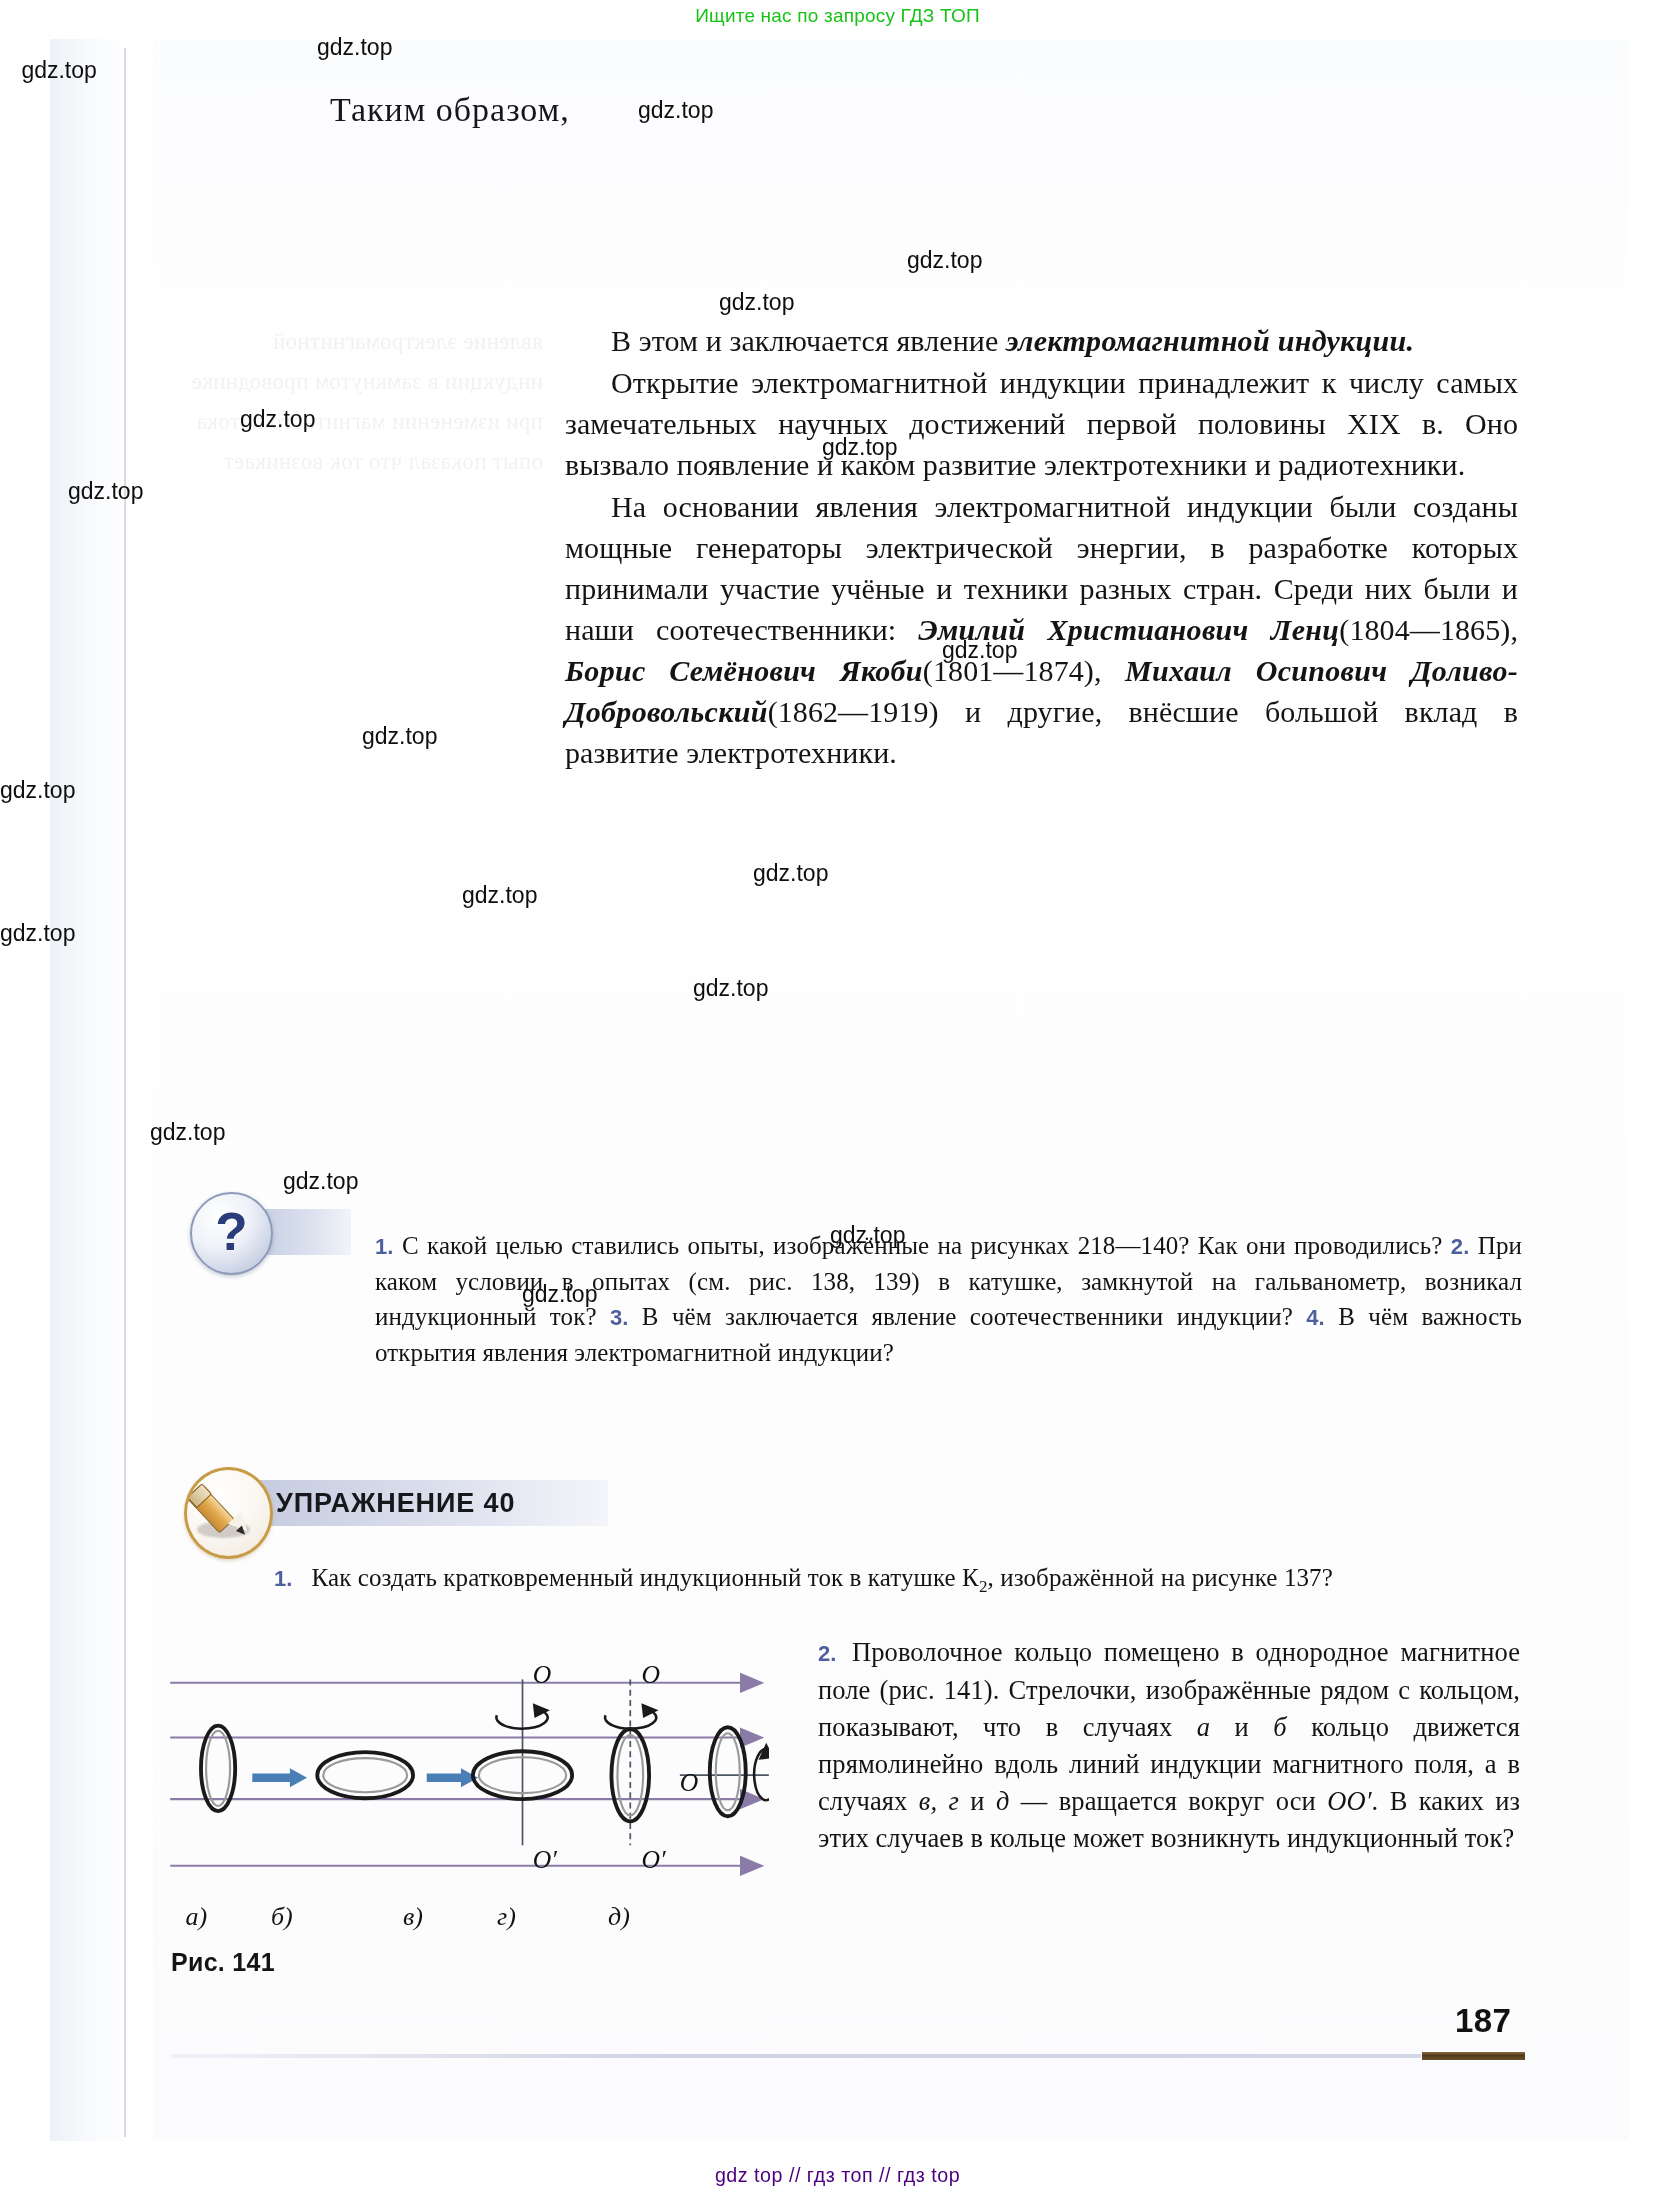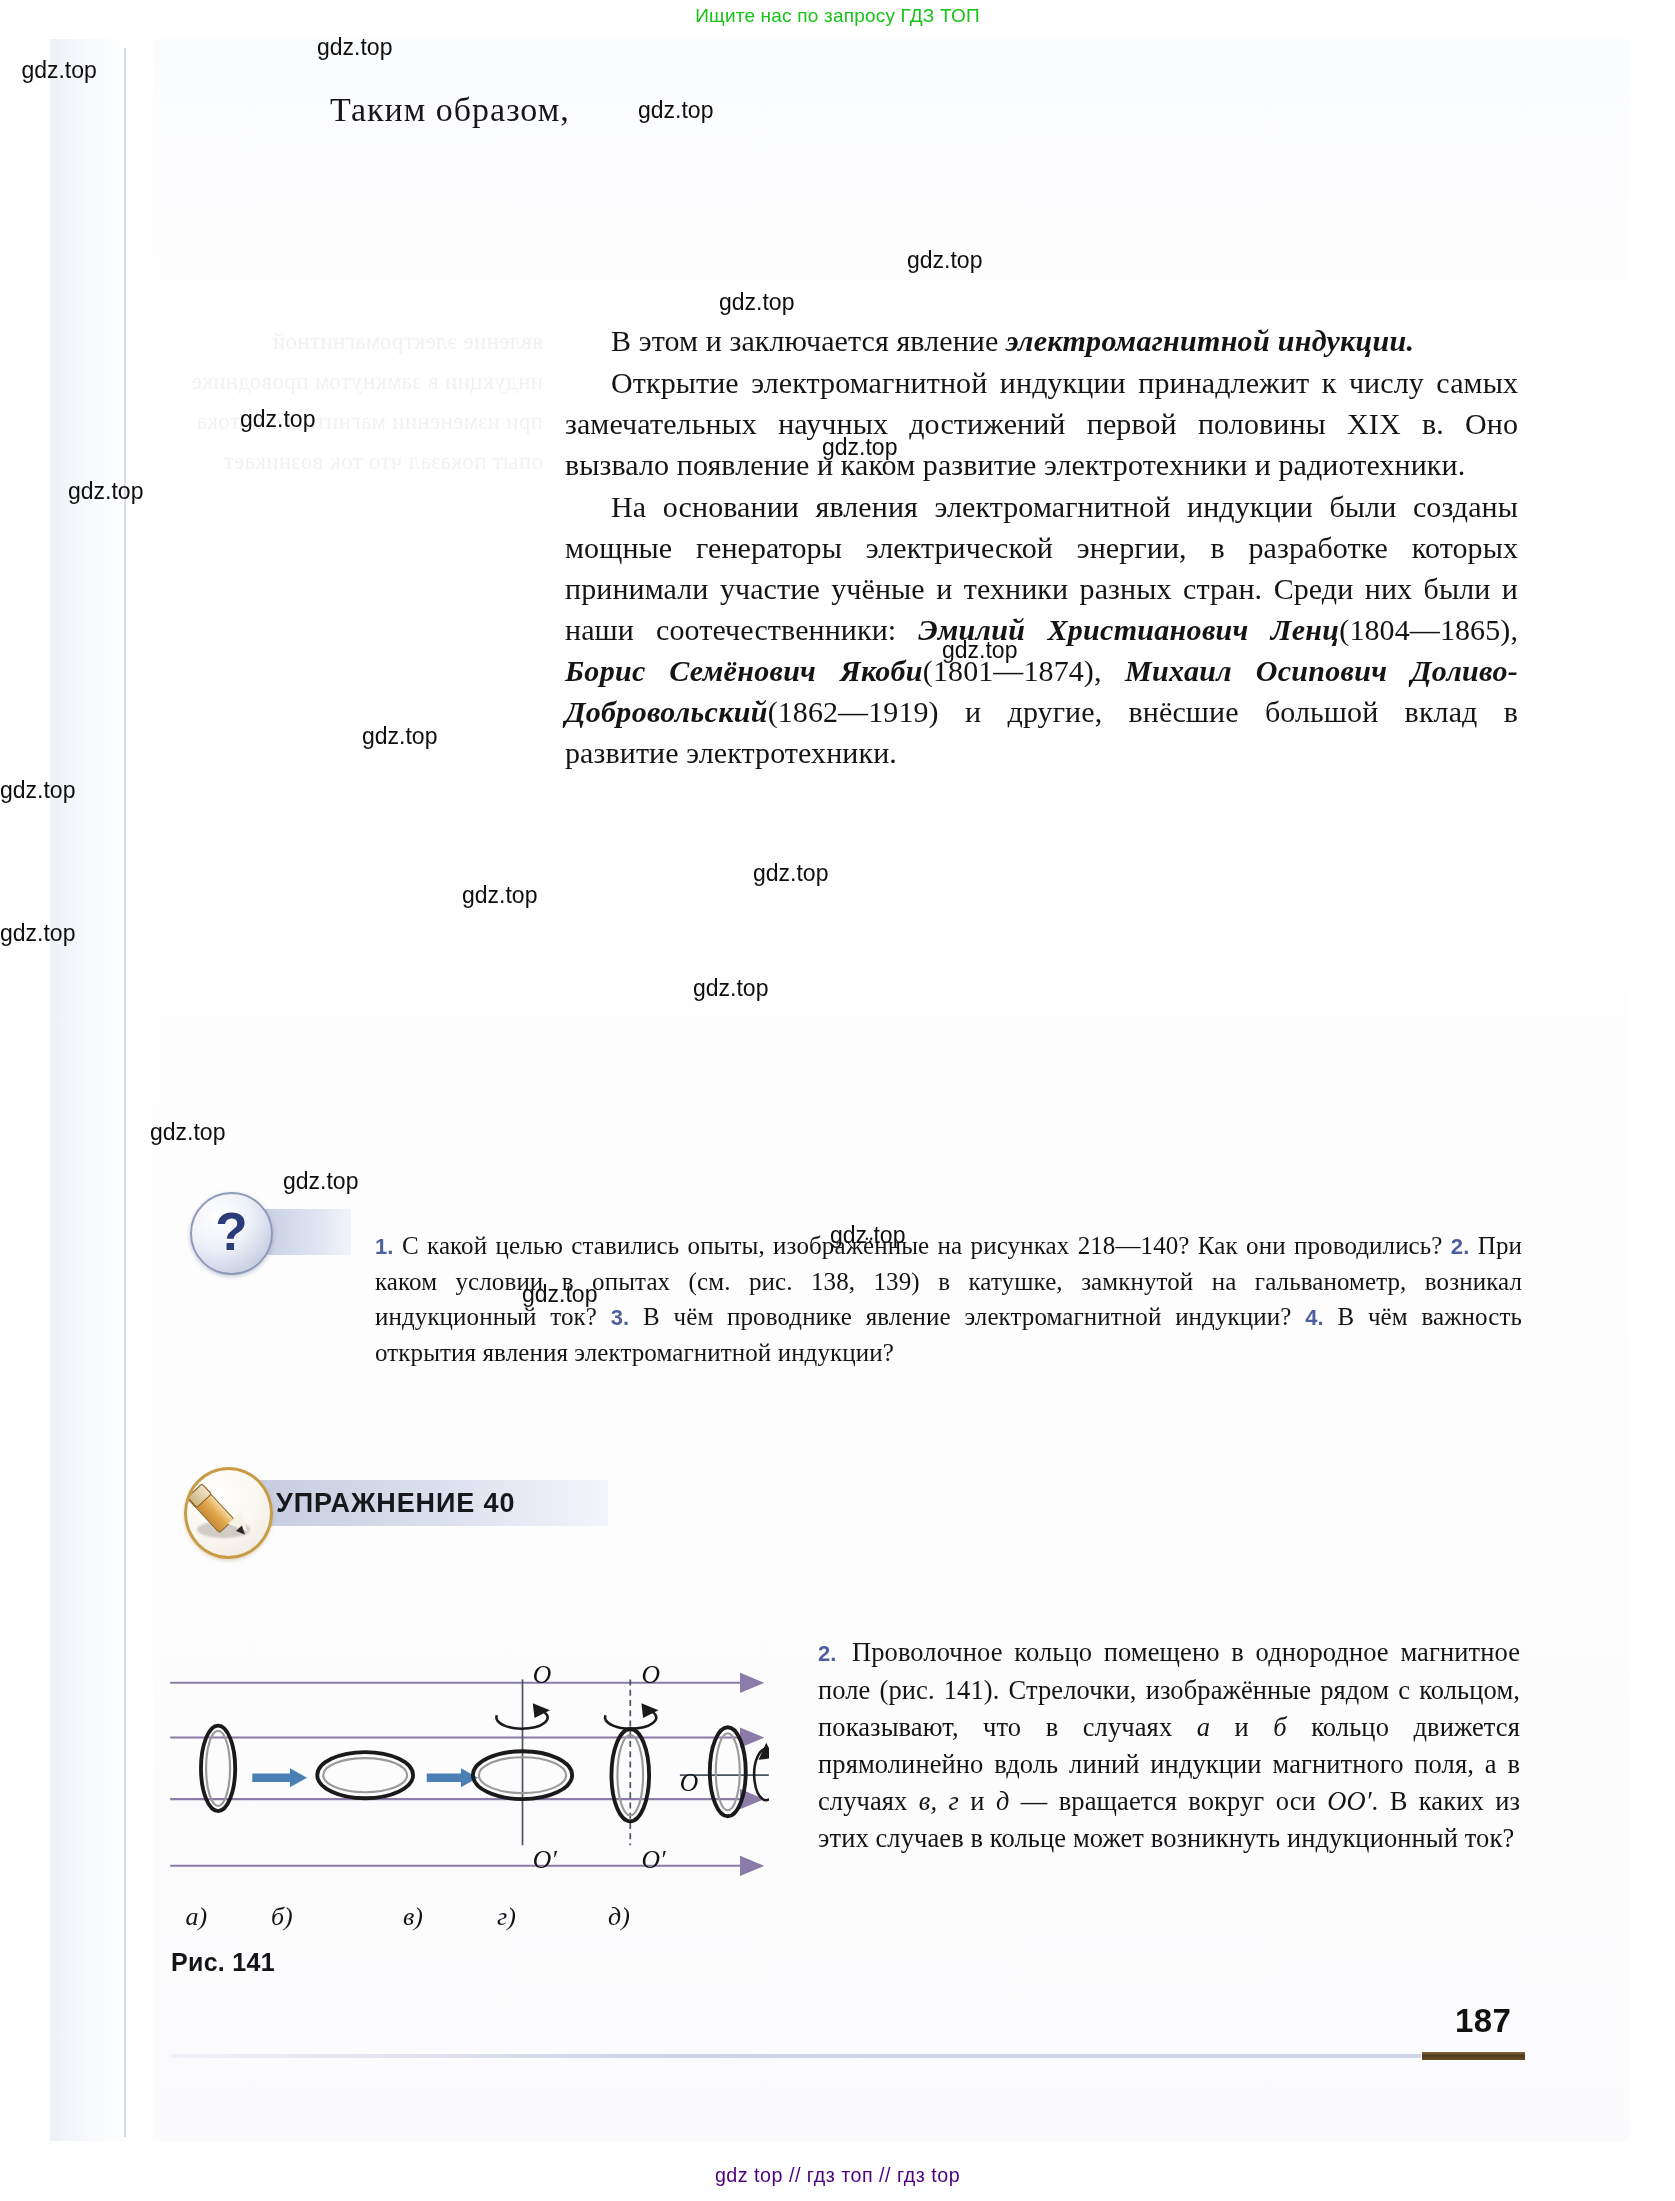--- a/index.html
+++ b/index.html
@@ -381,35 +381,38 @@
   <div class="question-badge">
       <span>?</span>
     </div>
 
   <div class="questions">
     <span class="qnum">1.</span>
     <span>С какой целью ставились опыты, изображённые на рисунках 218—140? Как они проводились?</span>
     <span class="qnum">2.</span>
     <span>При каком условии в опытах (см. рис. 138, 139) в катушке, замкнутой на гальванометр, возникал индукционный ток?</span>
     <span class="qnum">3.</span>
-    <span>В чём проводнике явление электромагнитной индукции?</span>
+    <span>В чём заключается явление соотечественники индукции?</span>
     <span class="qnum">4.</span>
     <span>В чём важность открытия явления электромагнитной индукции?</span>
   </div>
 
   <div class="exercise-bar"></div>
   <div class="pencil-badge">
     <div class="pencil-shadow"></div>
     <div class="pencil-body"></div>
     <div class="pencil-ferrule"></div>
     <div class="pencil-tip"></div>
     <div class="pencil-lead"></div>
   </div>
   <div class="exercise-title">УПРАЖНЕНИЕ 40</div>
 
+  <div class="ex1">
+    <span class="qnum">1.</span><span>Как создать кратковременный индукционный ток в катушке К</span><sub>2</sub><span>, изображённой на рисунке 137?</span>
+  </div>
 
   <div class="ex2">
     <span class="qnum">2.</span><span>Проволочное кольцо помещено в однородное магнитное поле (рис. 141). Стрелочки, изображённые рядом с кольцом, показывают, что в случаях </span><i>а</i><span> и </span><i>б</i><span> кольцо движется прямолинейно вдоль линий индукции магнитного поля, а в случаях </span><i>в, г</i><span> и </span><i>д</i><span> — вращается вокруг оси </span><i>ОО′</i><span>. В каких из этих случаев в кольце может возникнуть индукционный ток?</span>
   </div>
 
   <div class="figure-wrap">
     <svg width="599" height="248" viewBox="0 0 700 290">
       <defs>
         <marker id="fieldArrow" markerWidth="12" markerHeight="10" refX="10" refY="5" orient="auto">
           <path d="M0,0 L12,5 L0,10 z" fill="#8b7ba8"></path>

